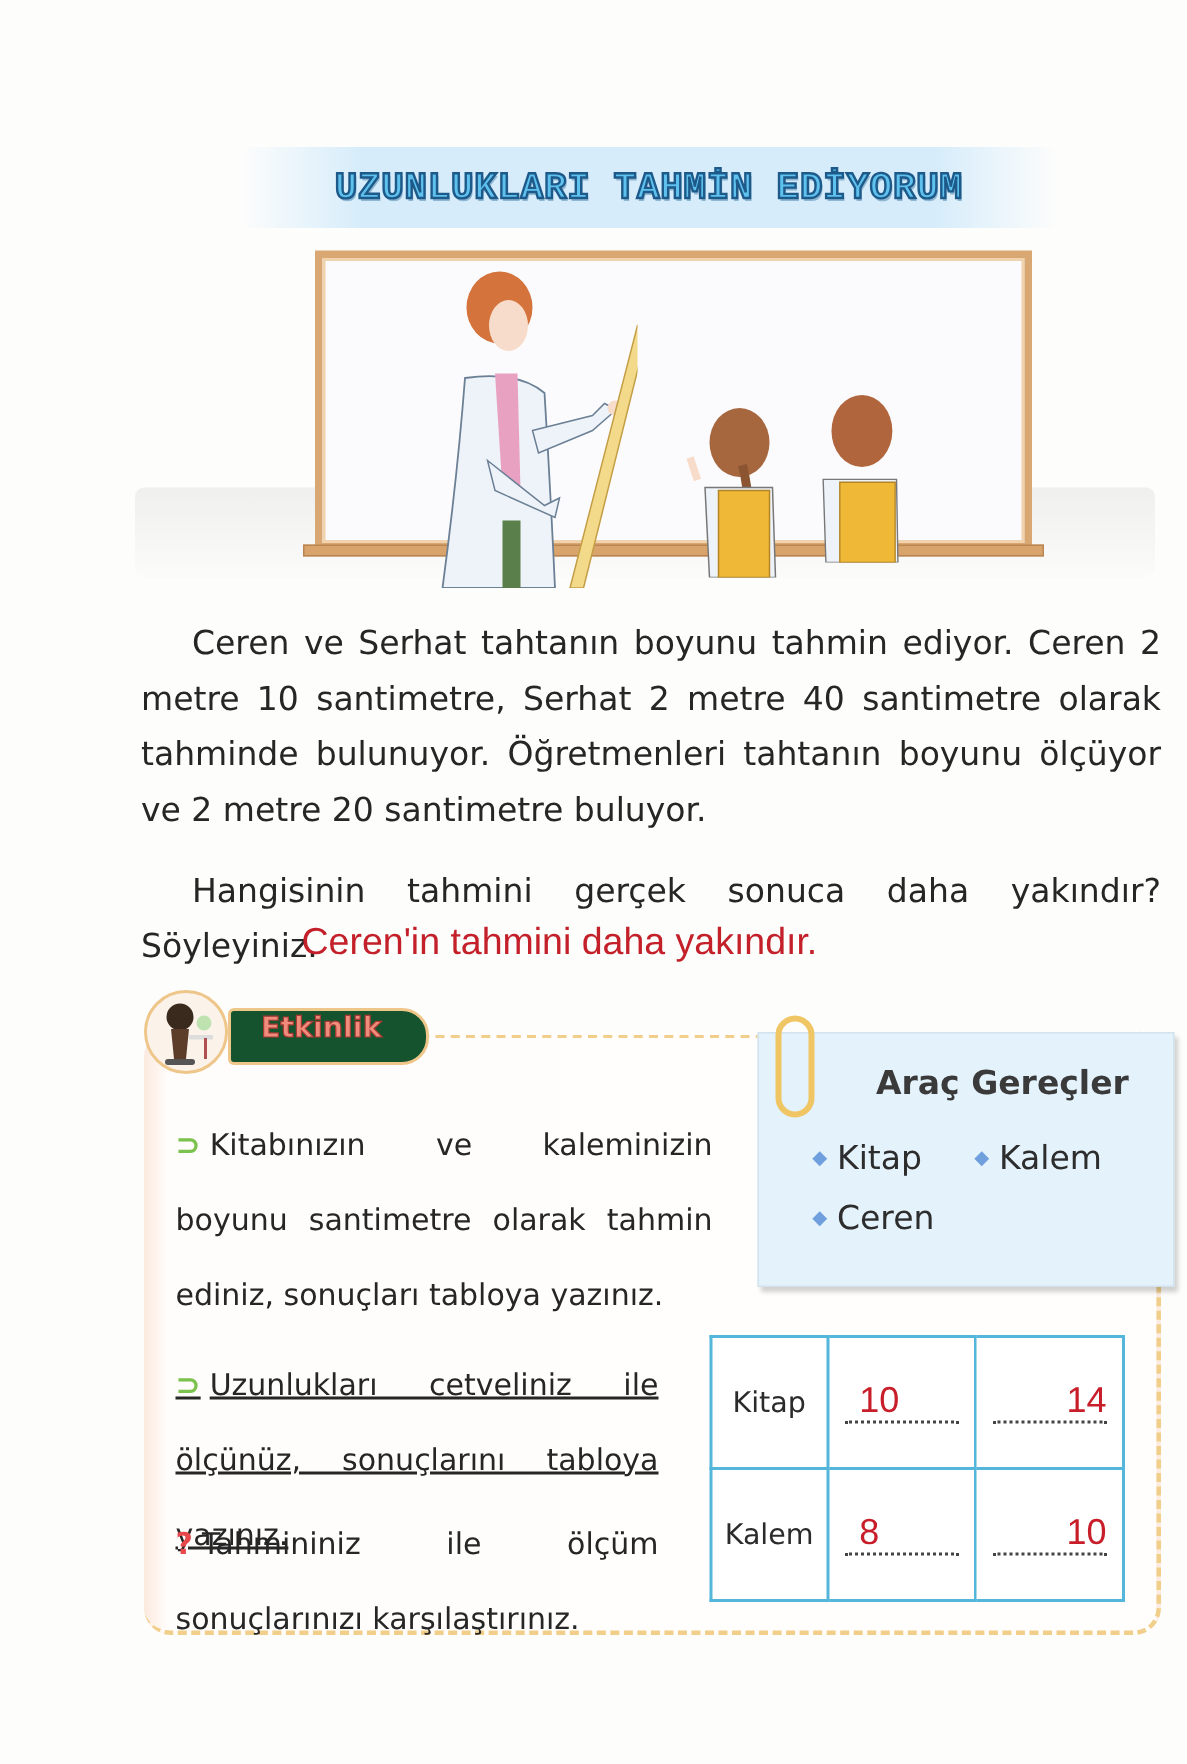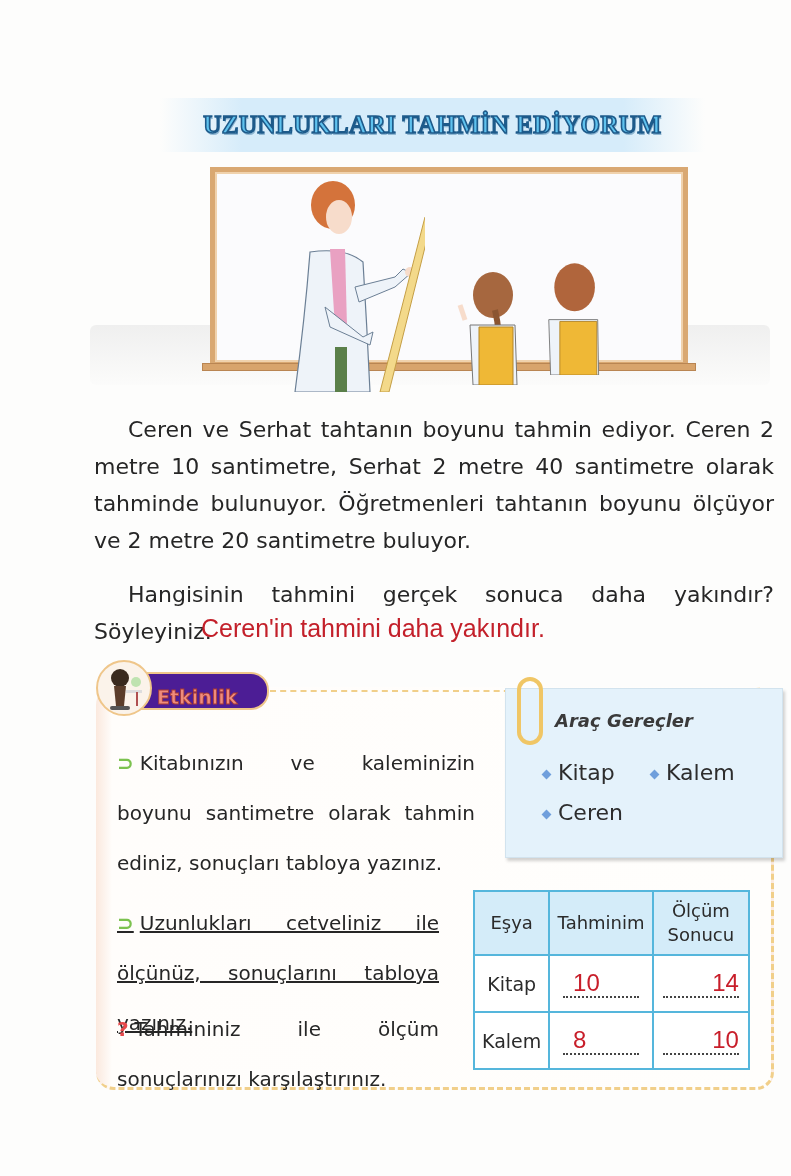--- a/index.html
+++ b/index.html
@@ -6,21 +6,21 @@
   html, body { width: 791px; height: 1176px; background: #fdfdfc; overflow: hidden; }
   body { position: relative; font-family: "DejaVu Sans", sans-serif; color: #2b2b2b; }
 
   
   .title-wrap {
     position: absolute; left: 160px; top: 98px; width: 545px; height: 54px;
     background: linear-gradient(90deg, rgba(220,238,250,0) 0%, #d6ecfa 15%, #d6ecfa 85%, rgba(220,238,250,0) 100%);
     display: flex; align-items: center; justify-content: center;
   }
   .title {
-    font-family: Liberation Serif, serif; font-weight: bold; font-size: 25px;
+    font-family: Liberation Mono, monospace; font-weight: bold; font-size: 25px;
     letter-spacing: 0.5px; color: #5fc2ee;
     -webkit-text-stroke: 1.6px #1d5a8a;
     text-shadow: 1px 2px 0 #8fb7d2;
   }
 
   
   .scene { position: absolute; left: 80px; top: 155px; width: 700px; height: 245px; }
   .floor-shade {
     position: absolute; left: 10px; top: 170px; width: 680px; height: 60px;
     background: linear-gradient(180deg, rgba(230,230,230,0.6), rgba(245,245,245,0.2));
@@ -57,23 +57,23 @@
     border-radius: 18px;
     border-bottom: 3px dashed #f1cf8a;
     border-right: 3px dashed #f1cf8a;
     background: linear-gradient(90deg, #fbe9de 0px, #fffdfb 16px, #fffefc 100%);
   }
   .etk-dash-top {
     position: absolute; left: 270px; top: 690px; width: 250px; height: 0;
     border-top: 2px dashed #f1cf8a;
   }
   .etk-badge {
-    position: absolute; left: 135px; top: 672px; width: 134px; height: 38px;
+    position: absolute; left: 152px; top: 672px; width: 134px; height: 38px;
     border: 2px solid #efc68a; border-radius: 4px 18px 18px 4px;
-    background: #4c1d95; display: flex; align-items: flex-end; padding-left: 20px;
+    background: #14532d; display: flex; align-items: flex-start; padding-left: 20px;
   }
   .etk-badge span {
     font-family: "DejaVu Sans", sans-serif; font-weight: bold; font-size: 19px;
     color: #ef8c7c; -webkit-text-stroke: 0.8px #a83a33;
   }
   .etk-icon {
     position: absolute; left: 96px; top: 660px; width: 56px; height: 56px;
     border-radius: 50%; border: 2px solid #efc68a; background: #fbf3ea;
   }
 
@@ -92,21 +92,21 @@
   .note {
     position: absolute; left: 505px; top: 688px; width: 278px; height: 170px;
     background: #e4f2fb; box-shadow: 2px 3px 3px rgba(0,0,0,0.18);
     border: 1px solid #d2e3ee;
   }
   .clip {
     position: absolute; left: 517px; top: 677px; width: 26px; height: 68px;
     border: 4px solid #f0c665; border-radius: 13px;
   }
   .note-title {
-    position: absolute; left: 555px; top: 710px; font-size: 18px; font-weight: bold; color: #3a3a3a; font-style: italic;
+    position: absolute; left: 584px; top: 710px; font-size: 22px; font-weight: bold; color: #3a3a3a;
   }
   .note-item { position: absolute; font-size: 22px; color: #2d2d2d; }
   .diamond {
     display: inline-block; width: 7px; height: 7px; background: #6f9fdc;
     transform: rotate(45deg); margin-right: 8px; vertical-align: middle;
   }
 
   
   .tbl {
     position: absolute; left: 473px; top: 890px; width: 277px; height: 178px;
@@ -208,28 +208,20 @@
 </div>
 <div class="note-item" style="left:651px; top:760px;">
   <span class="diamond"></span><span>Kalem</span>
 </div>
 <div class="note-item" style="left:543px; top:800px;">
   <span class="diamond"></span><span>Ceren</span>
 </div>
 
 <table class="tbl">
   <tbody>
-      <tr style="height:64px">
-    <th style="width:76px">Eşya</th>
-    <th style="width:104px">Tahminim</th>
-    <th style="width:97px">
-      <div>Ölçüm</div>
-      <div>Sonucu</div>
-    </th>
-  </tr>
   <tr style="height:57px">
     <td>Kitap</td>
     <td class="val"><span class="num">10</span></td>
     <td class="val"><span class="num c">14</span></td>
   </tr>
   <tr style="height:57px">
     <td>Kalem</td>
     <td class="val"><span class="num">8</span></td>
     <td class="val"><span class="num c">10</span></td>
   </tr>

